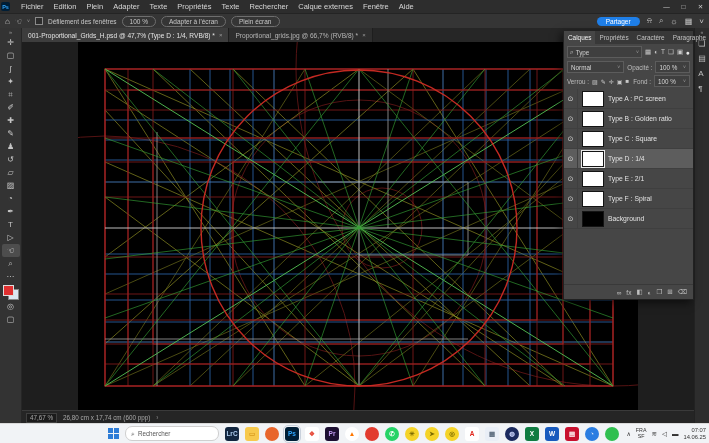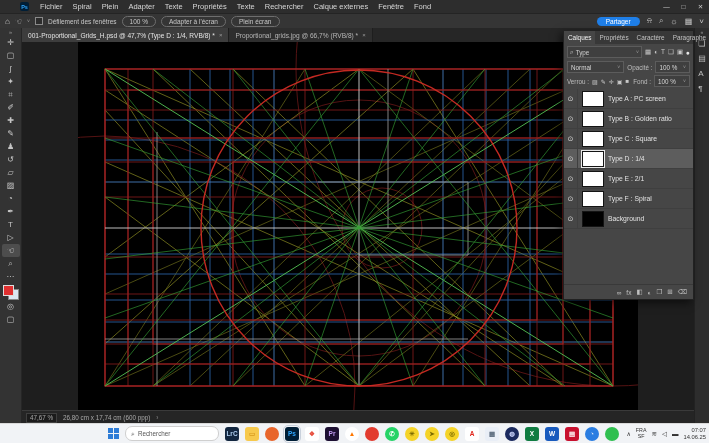--- a/index.html
+++ b/index.html
@@ -1,20 +1,20 @@
 <!DOCTYPE html>
 <html><head>
 <meta charset="utf-8">
 <style>
   html,body{margin:0;padding:0;background:#111;}
   .app{position:relative;width:709px;height:443px;background:#1e1e1e;overflow:hidden;
        font-family:"Liberation Sans",sans-serif;-webkit-font-smoothing:antialiased;}
   
   .menubar{position:absolute;top:0;left:0;right:0;height:13px;background:#2d2d2d;
-           display:flex;align-items:center;padding-left:20px;font-size:7.5px;color:#d6d6d6;}
+           display:flex;align-items:center;padding-left:1px;font-size:7.5px;color:#d6d6d6;}
   .ps-logo{width:9px;height:9px;background:#001e36;color:#31a8ff;font-size:5.5px;font-weight:bold;
            border-radius:2px;display:flex;align-items:center;justify-content:center;margin-right:6px;}
   .menu-item{padding:0 5px;white-space:nowrap;}
   .win-controls{margin-left:auto;display:flex;}
   .win-btn{width:17px;text-align:center;font-size:6.5px;color:#c8c8c8;}
   
   .optionsbar{position:absolute;top:13px;left:0;right:0;height:15px;background:#353535;
               border-top:1px solid #242424;display:flex;align-items:center;padding:0 5px;
               font-size:6.5px;color:#c8c8c8;gap:5px;box-sizing:border-box;}
   .opt-icon{font-size:8px;color:#c8c8c8;}
@@ -101,30 +101,30 @@
 </style>
 </head>
 <body>
 
 <div class="app">
 
   <div class="menubar">
     <div class="ps-logo">Ps</div>
     <div id="menu-items" style="display:flex;">
         <span class="menu-item">Fichier</span>
-        <span class="menu-item">Spiral</span>
+        <span class="menu-item">Edition</span>
         <span class="menu-item">Plein</span>
         <span class="menu-item">Adapter</span>
         <span class="menu-item">Texte</span>
         <span class="menu-item">Propriétés</span>
         <span class="menu-item">Texte</span>
         <span class="menu-item">Rechercher</span>
         <span class="menu-item">Calque externes</span>
         <span class="menu-item">Fenêtre</span>
-        <span class="menu-item">Fond</span>
+        <span class="menu-item">Aide</span>
       </div>
     <div class="win-controls" id="win-controls">
         <span class="win-btn">—</span>
         <span class="win-btn">□</span>
         <span class="win-btn">✕</span>
       </div>
   </div>
 
   <div class="optionsbar">
     <span class="opt-icon">⌂</span>

